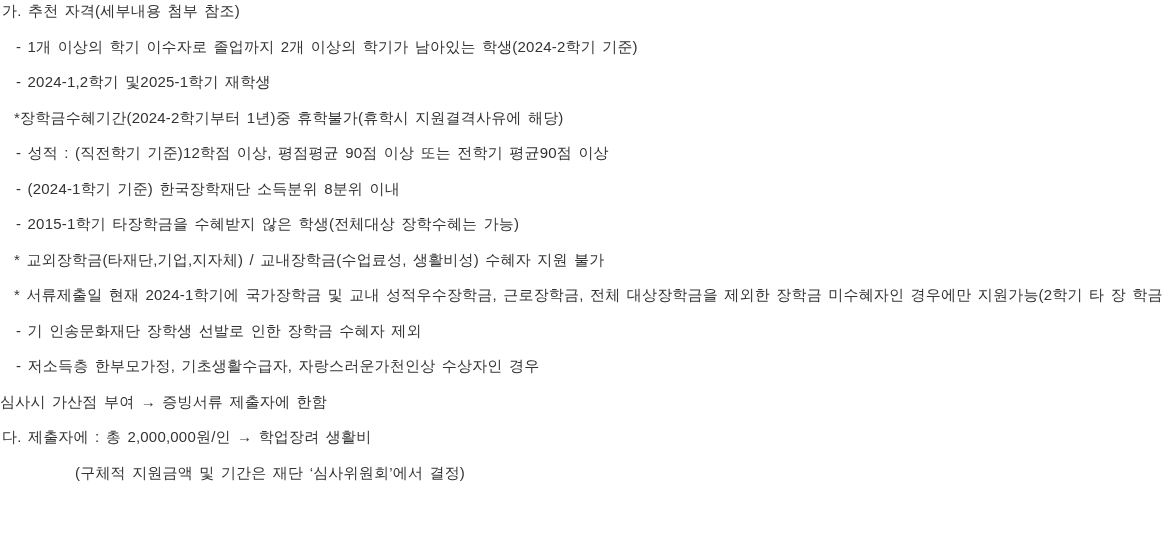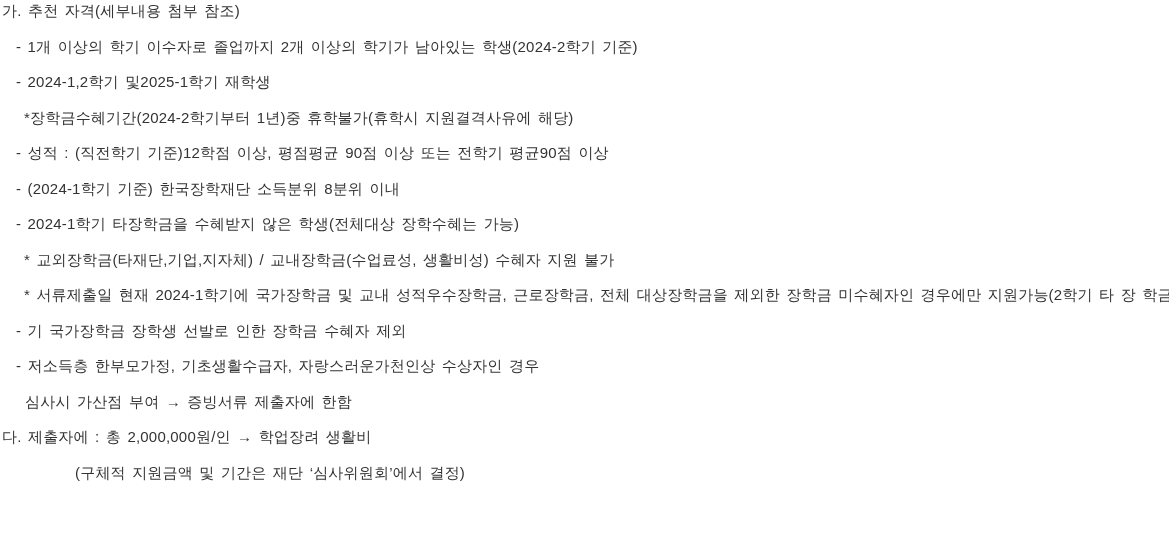--- a/index.html
+++ b/index.html
@@ -21,35 +21,35 @@
     word-spacing: 2px;
   }
   .line {
     height: 35.5px;
     display: flex;
     align-items: center;
     white-space: pre;
   }
   .indent-0 { padding-left: 2px; }
   .indent-1 { padding-left: 16px; }
-  .indent-2 { padding-left: 24px; }
-  .indent-3 { padding-left: 25px; }
+  .indent-2 { padding-left: 14px; }
+  .indent-3 { }
   .indent-4 { padding-left: 75px; }
 </style>
 </head>
 <body>
 
 <div class="document">
   <div class="line indent-0">가. 추천 자격(세부내용 첨부 참조)</div>
   <div class="line indent-1">- 1개 이상의 학기 이수자로 졸업까지 2개 이상의 학기가 남아있는 학생(2024-2학기 기준)</div>
   <div class="line indent-1">- 2024-1,2학기 및2025-1학기 재학생</div>
   <div class="line indent-2">*장학금수혜기간(2024-2학기부터 1년)중 휴학불가(휴학시 지원결격사유에 해당)</div>
   <div class="line indent-1">- 성적 : (직전학기 기준)12학점 이상, 평점평균 90점 이상 또는 전학기 평균90점 이상</div>
   <div class="line indent-1">- (2024-1학기 기준) 한국장학재단 소득분위 8분위 이내</div>
-  <div class="line indent-1">- 2024-1학기 타장학금을 수혜받지 않은 학생(전체대상 장학수혜는 가능)</div>
+  <div class="line indent-1">- 2015-1학기 타장학금을 수혜받지 않은 학생(전체대상 장학수혜는 가능)</div>
   <div class="line indent-2">* 교외장학금(타재단,기업,지자체) / 교내장학금(수업료성, 생활비성) 수혜자 지원 불가</div>
   <div class="line indent-2">* 서류제출일 현재 2024-1학기에 국가장학금 및 교내 성적우수장학금, 근로장학금, 전체 대상장학금을 제외한 장학금 미수혜자인 경우에만 지원가능(2학기 타 장 학금 수혜자 감점)</div>
-  <div class="line indent-1">- 기 국가장학금 장학생 선발로 인한 장학금 수혜자 제외</div>
+  <div class="line indent-1">- 기 인송문화재단 장학생 선발로 인한 장학금 수혜자 제외</div>
   <div class="line indent-1">- 저소득층 한부모가정, 기초생활수급자, 자랑스러운가천인상 수상자인 경우</div>
   <div class="line indent-3">심사시 가산점 부여 → 증빙서류 제출자에 한함</div>
   <div class="line indent-0">다. 제출자에 : 총 2,000,000원/인 → 학업장려 생활비</div>
   <div class="line indent-4">(구체적 지원금액 및 기간은 재단 ‘심사위원회’에서 결정)</div>
 </div>
 
 </body></html>

